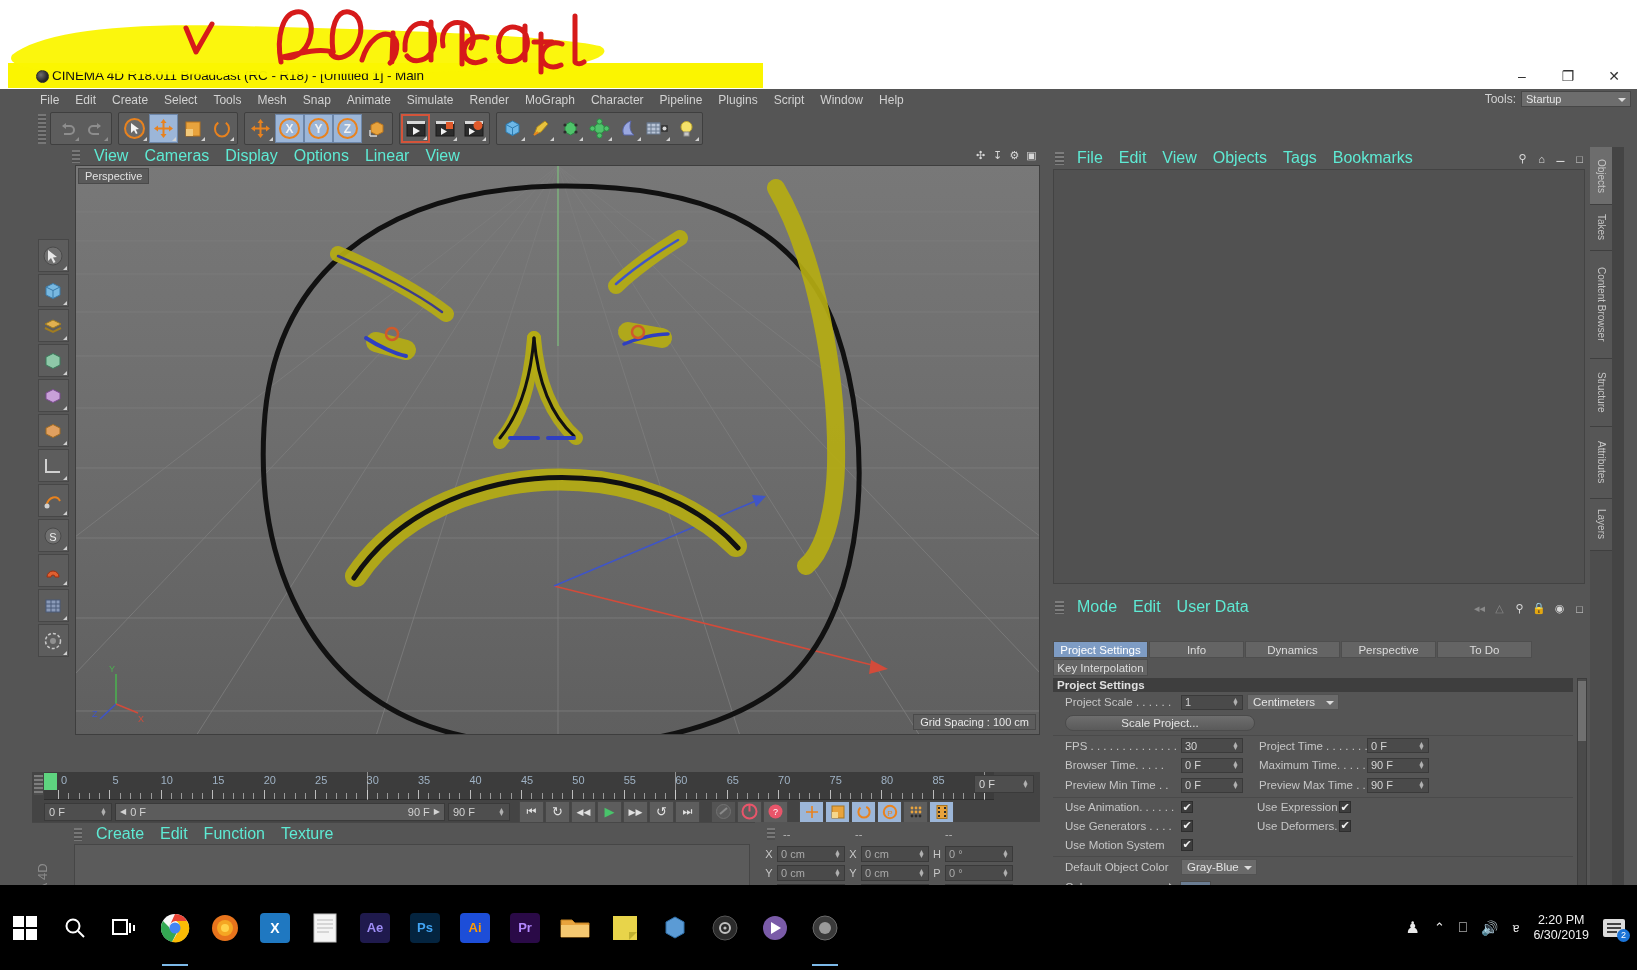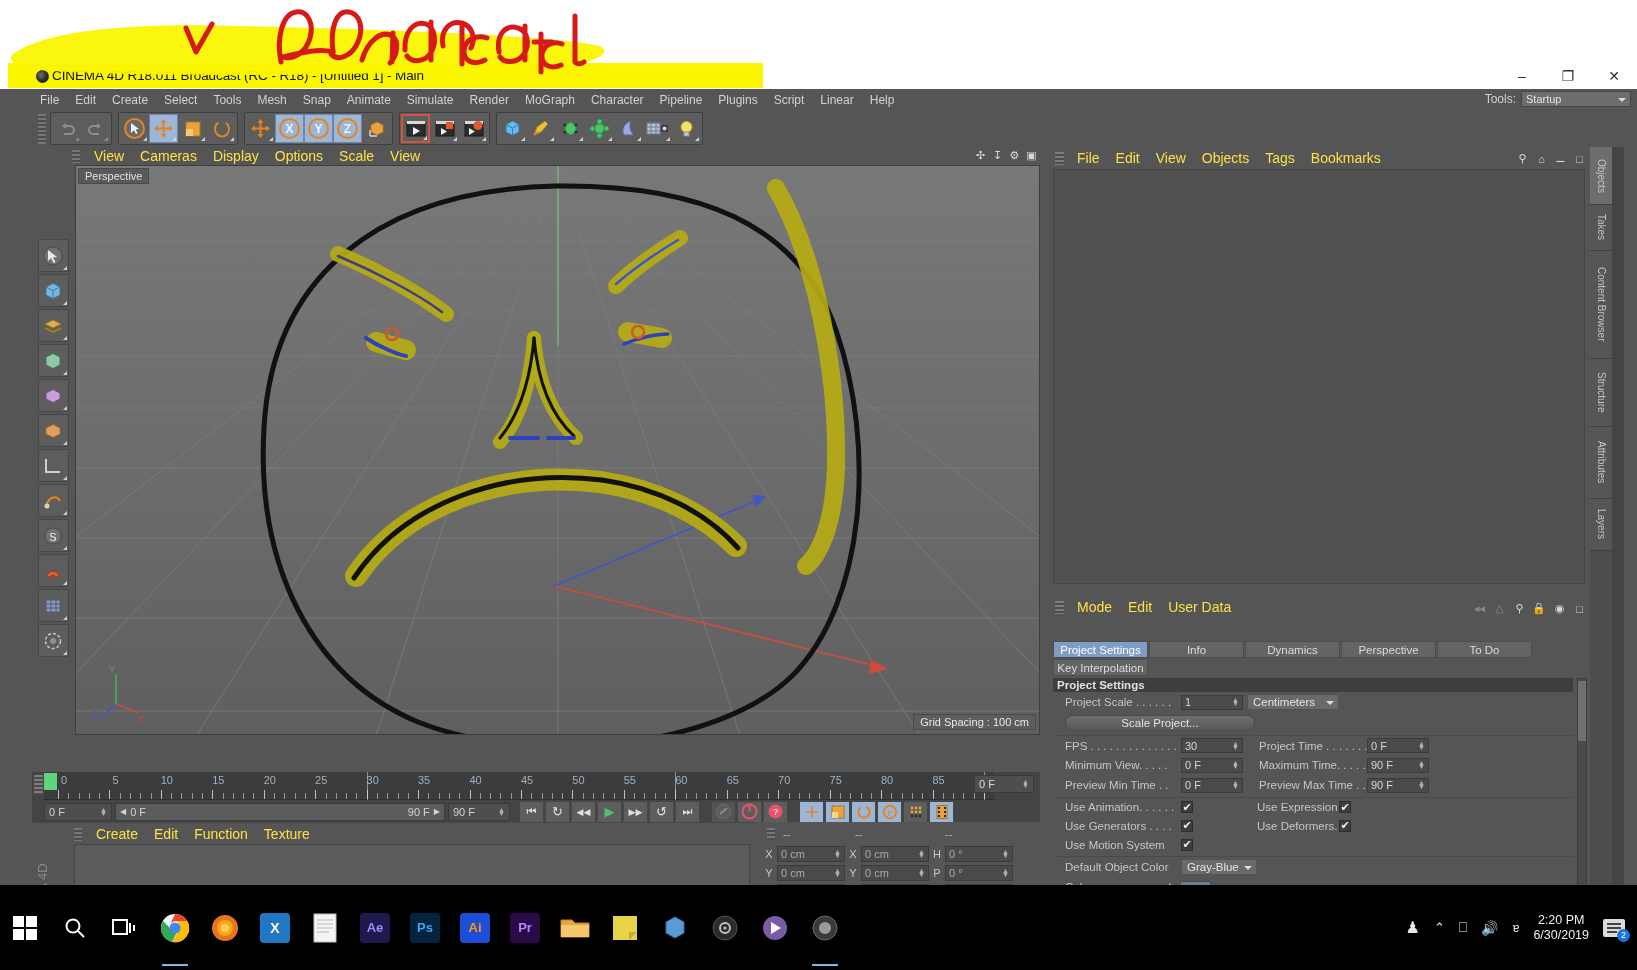--- a/index.html
+++ b/index.html
@@ -97,21 +97,21 @@
 
   
   .viewport-wrap{
     position:absolute; left:32px; top:58px; width:1008px; height:625px;
     background:#555;
   }
   .vp-menubar{
     position:absolute; left:40px; top:0; width:968px; height:18px;
     display:flex; align-items:center; background:#555;
   }
-  .vp-menu{ padding:1px 8px; font-size:14px; color:#fde047; }
+  .vp-menu{ padding:1px 8px; font-size:16px; color:#5eead4; }
   .vp-icons{ position:absolute; right:2px; top:2px; display:flex; gap:4px; align-items:center; }
   .vp-icon{ width:13px;height:13px; color:#d8d8d8; font-size:11px;
       display:flex;align-items:center;justify-content:center;}
 
   .viewport{
     position:absolute; left:43px; top:18px; width:965px; height:570px;
     background:#6e6e6e; border:1px solid #3e3e3e; overflow:hidden;
   }
   .persp-label{
     position:absolute; left:2px; top:2px; background:#5a5a5a; color:#e2e2e2;
@@ -387,21 +387,21 @@
     <span class="menu-item">Mesh</span>
     <span class="menu-item">Snap</span>
     <span class="menu-item">Animate</span>
     <span class="menu-item">Simulate</span>
     <span class="menu-item">Render</span>
     <span class="menu-item">MoGraph</span>
     <span class="menu-item">Character</span>
     <span class="menu-item">Pipeline</span>
     <span class="menu-item">Plugins</span>
     <span class="menu-item">Script</span>
-    <span class="menu-item">Linear</span>
+    <span class="menu-item">Window</span>
     <span class="menu-item">Help</span>
     <div class="layout-box">
       <span class="layout-label">Tools:</span>
       <div class="layout-sel">Startup</div>
     </div>
   </div>
 
   <div class="toolbar">
     <div class="tb-grip"></div>
 
@@ -667,21 +667,21 @@
     </div>
   </div>
 
   <div class="viewport-wrap">
     <div class="vp-menubar">
       <div class="tb-grip" style="height:13px;width:8px;margin-right:6px;"></div>
       <span class="vp-menu">View</span>
       <span class="vp-menu">Cameras</span>
       <span class="vp-menu">Display</span>
       <span class="vp-menu">Options</span>
-      <span class="vp-menu">Scale</span>
+      <span class="vp-menu">Linear</span>
       <span class="vp-menu">View</span>
       <div class="vp-icons">
         <span class="vp-icon">✣</span>
         <span class="vp-icon">↧</span>
         <span class="vp-icon">⚙</span>
         <span class="vp-icon">▣</span>
       </div>
     </div>
 
     <div class="viewport">
@@ -1148,21 +1148,21 @@
           <span class="spin">▲<br>▼</span>
         </div>
         <span class="alabel" style="width:124px;padding-left:16px;">Project Time . . . . . . . . .</span>
         <div class="afield" style="width:62px;">
           <span>0 F</span>
           <span class="spin">▲<br>▼</span>
         </div>
       </div>
 
       <div class="arow" style="height:20px;">
-        <span class="alabel" style="width:128px;padding-left:12px;">Minimum View. . . . .</span>
+        <span class="alabel" style="width:128px;padding-left:12px;">Browser Time. . . . .</span>
         <div class="afield" style="width:62px;">
           <span>0 F</span>
           <span class="spin">▲<br>▼</span>
         </div>
         <span class="alabel" style="width:124px;padding-left:16px;">Maximum Time. . . . . .</span>
         <div class="afield" style="width:62px;">
           <span>90 F</span>
           <span class="spin">▲<br>▼</span>
         </div>
       </div>

